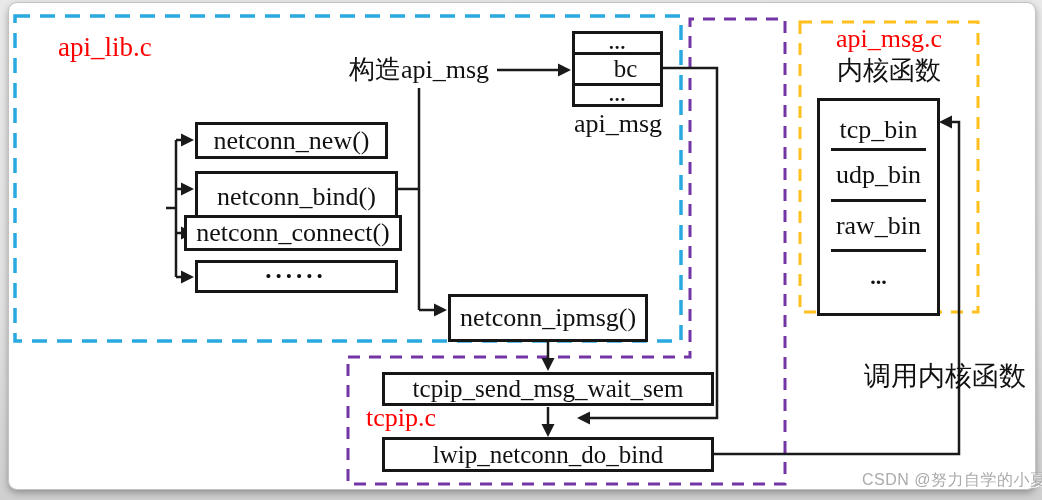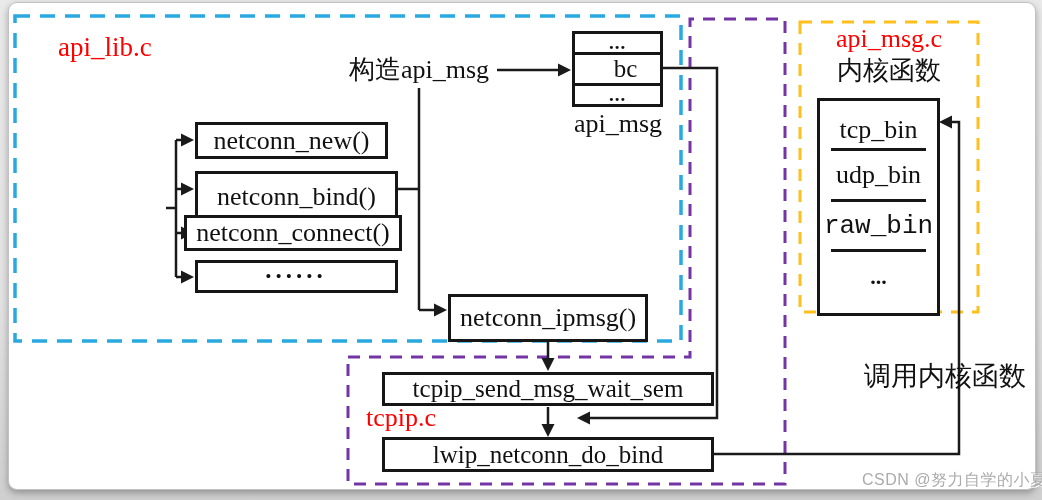--- a/index.html
+++ b/index.html
@@ -37,21 +37,21 @@
   #msg-caption{left:570px;top:110px;width:96px;text-align:center;font-size:26px;}
 
   #send-box{left:382px;top:372px;width:332px;height:34px;font-size:25px;}
   #do-bind-box{left:382px;top:437px;width:332px;height:35px;font-size:25px;}
 
   #kernel-stack{left:817px;top:98px;width:123px;display:block;padding:11px;}
   #kernel-stack .cell{display:flex;align-items:center;justify-content:center;font-size:26px;}
   #kernel-stack .cell + .cell{border-top:3px solid #161616;}
   #kernel-stack .k0{height:36px;}
   #kernel-stack .k1{height:48px;}
-  #kernel-stack .k2{height:47px;font-family:Liberation Mono, monospace;}
+  #kernel-stack .k2{height:47px;}
   #kernel-stack .k3{height:50px;font-size:22px;font-weight:bold;line-height:20px;}
 
   #api-lib-label{left:30px;top:33px;font-size:27px;margin-left:28px;}
   #construct-label{left:349px;top:56px;font-size:26px;}
   #api-msg-c-label{left:800px;top:25px;width:178px;text-align:center;font-size:26px;}
   #kernel-fn-label{left:800px;top:57px;width:178px;text-align:center;font-size:26px;}
   #tcpip-label{left:366px;top:404px;font-size:26px;}
   #call-kernel-label{left:864px;top:362px;font-size:27px;}
 
   #watermark{

